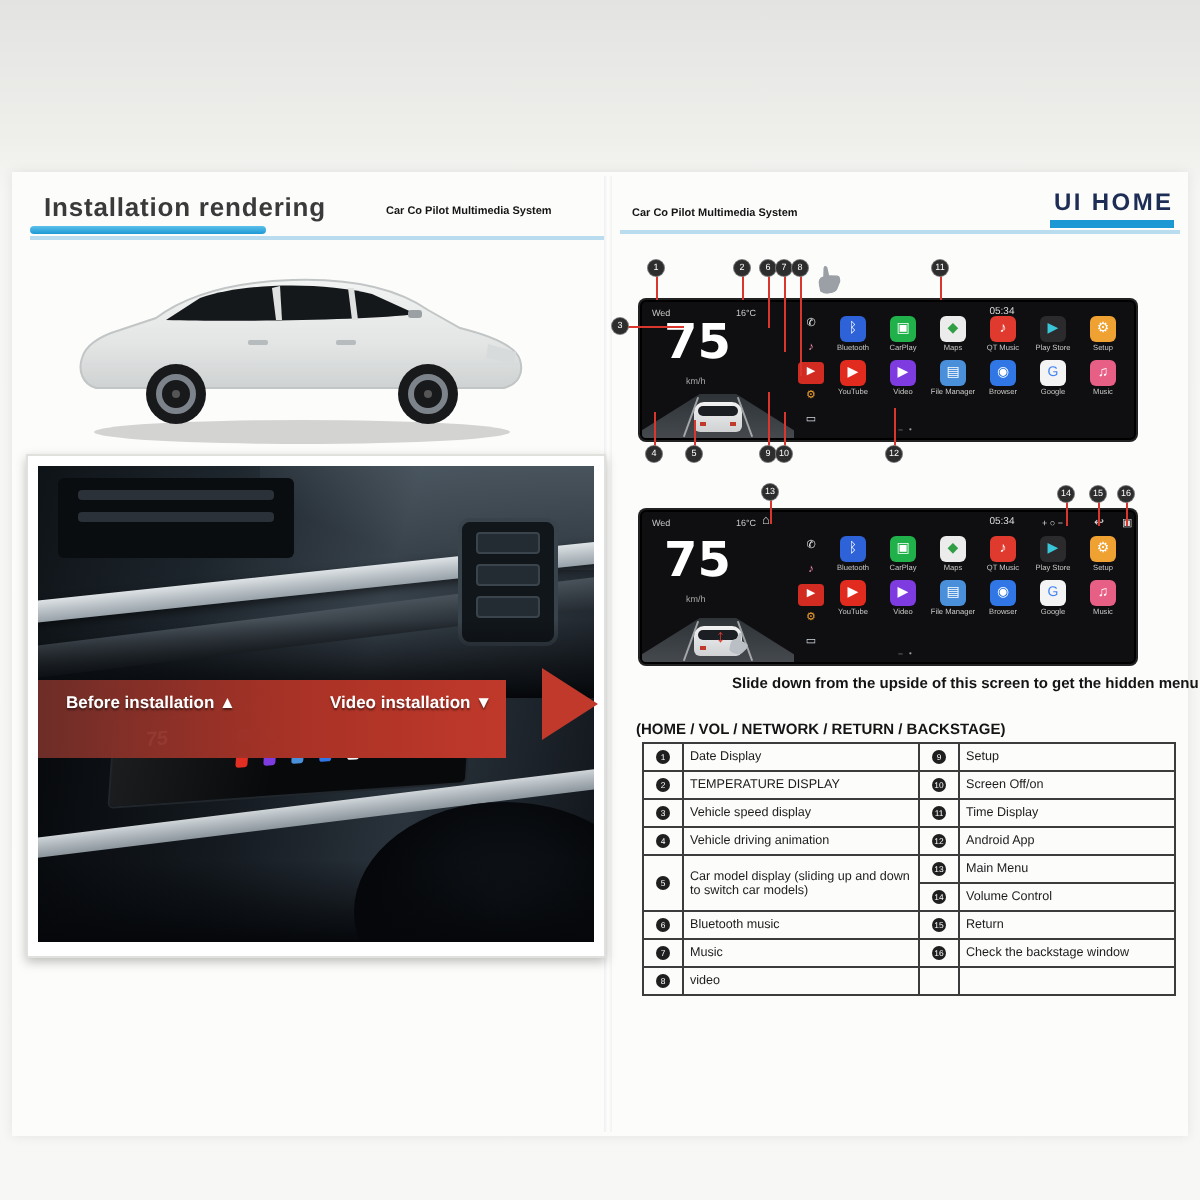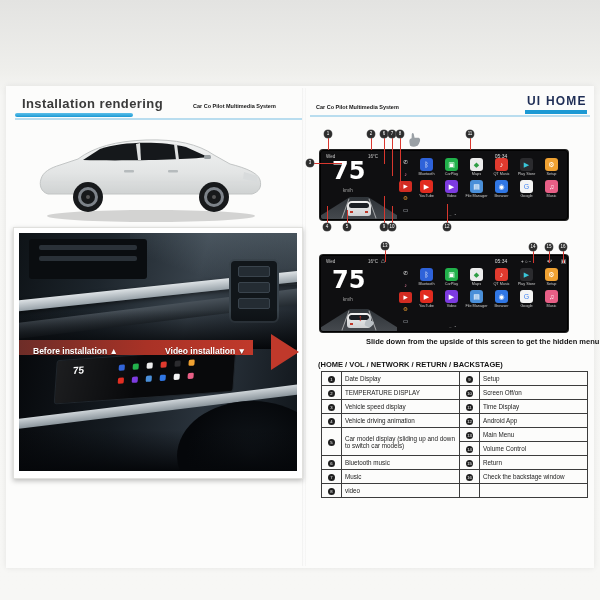--- a/index.html
+++ b/index.html
@@ -47,21 +47,21 @@
     border:1px solid #20262c;border-radius:3px;transform:rotate(-4deg) skewX(-8deg);overflow:hidden;}
   .dashscreen .sp{position:absolute;left:16px;top:5px;color:#fff;font-size:10px;font-weight:bold;}
   .dashscreen .glare{position:absolute;left:-10%;top:0;width:55%;height:100%;
     background:linear-gradient(100deg,rgba(255,255,255,.10),rgba(255,255,255,0));}
   .mini-apps{position:absolute;left:62px;top:8px;display:grid;grid-template-columns:repeat(6,14px);grid-row-gap:7px;}
   .mini-ic{width:6px;height:6px;border-radius:1.5px;}
   .trim3{position:absolute;left:-8px;top:52px;width:110%;height:10px;
     background:linear-gradient(180deg,#cfd5d9,#8b959c);transform:rotate(-7deg);}
   .seatblob{position:absolute;right:-30px;bottom:-40px;width:150px;height:110px;border-radius:50%;
     background:radial-gradient(circle,#11161b 0%,#05070a 70%);}
-  .banner{position:absolute;left:5px;top:112px;width:234px;height:15px;z-index:4;
+  .banner{position:absolute;left:5px;top:112px;width:234px;height:39px;z-index:4;
     background:linear-gradient(90deg,rgba(118,48,42,.92),#a93226 55%,#c0392b);}
   .banner-arrow{position:absolute;right:3px;top:106px;width:0;height:0;z-index:4;
     border-top:18px solid transparent;border-bottom:18px solid transparent;border-left:28px solid #c0392b;}
   .b-label{position:absolute;top:6px;color:#fff;font-size:8.5px;font-weight:bold;text-shadow:0 1px 1px rgba(0,0,0,.5);}
   .b-before{left:14px;} .b-after{left:146px;}
 
   
   .screen{position:absolute;left:320px;width:246px;background:#0f0f11;border:1px solid #000;
     border-radius:3px;box-shadow:0 0 0 1px #222;z-index:1;overflow:hidden;}
   .s1{top:150px;height:68px;} .s2{top:255px;height:75px;}

